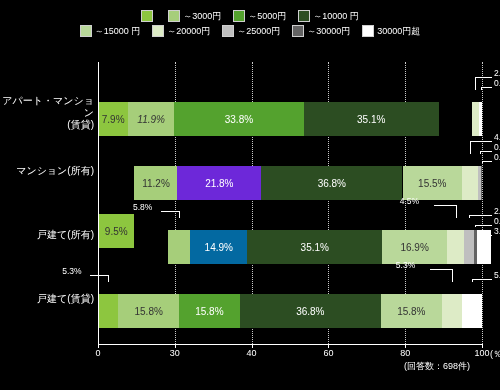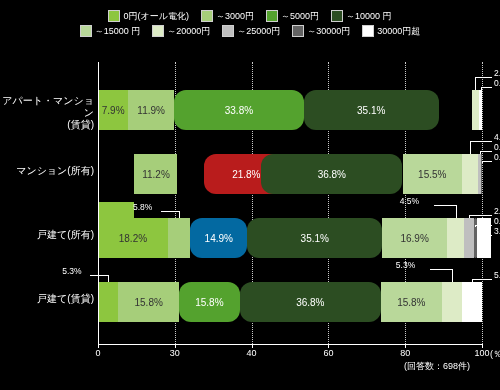--- a/index.html
+++ b/index.html
@@ -42,45 +42,44 @@
   .xtick{
     position:absolute;top:348px;font-size:9px;color:#ffffff;
     transform:translateX(-50%);white-space:nowrap;
   }
   .xunit{position:absolute;top:348px;font-size:9px;color:#fff;white-space:nowrap;}
   .nbase{position:absolute;top:360px;left:404px;font-size:9px;color:#fff;white-space:nowrap;}
 
   
   .barrow{position:absolute;left:0;height:34px;}
   .seg{
-    position:absolute;top:0;height:40px;box-sizing:border-box;
+    position:absolute;top:12px;height:34px;box-sizing:border-box;
     display:flex;align-items:center;justify-content:center;
     font-size:10px;overflow:hidden;white-space:nowrap;
   }
-  .seg.light-text{color:#ffffff;border-radius:12px;}
+  .seg.light-text{color:#ffffff;}
   .seg.dark-text{color:#333333;}
   .ylab{
     position:absolute;left:0;width:92px;text-align:right;
     font-size:10px;color:#ffffff;line-height:12px;
   }
 
   
   .callout{position:absolute;font-size:8.5px;color:#ffffff;white-space:nowrap;}
   .leader{position:absolute;background:#ffffff;}
 </style>
 </head>
 <body>
 
 <div id="root">
 
   <div class="legend">
     <div class="legend-row">
       <span class="legend-item">
         <span class="swatch" style="background:#8DC63F"></span>
-        <span class="legend-label">0円(オール電化)</span>
       </span>
       <span class="legend-item">
         <span class="swatch" style="background:#A6CE7A"></span>
         <span class="legend-label">～3000円</span>
       </span>
       <span class="legend-item">
         <span class="swatch" style="background:#54A22E"></span>
         <span class="legend-label">～5000円</span>
       </span>
       <span class="legend-item">
@@ -119,38 +118,37 @@
       <div class="gridline" style="left: 153.6px;"></div>
       <div class="tickmark" style="left: 153.6px;"></div>
       <div class="gridline" style="left: 230.4px;"></div>
       <div class="tickmark" style="left: 230.4px;"></div>
       <div class="gridline" style="left: 307.2px;"></div>
       <div class="tickmark" style="left: 307.2px;"></div>
       <div class="gridline" style="left: 384px;"></div>
       <div class="tickmark" style="left: 384px;"></div>
       <div class="barrow" style="top: 28px; width: 384px;">
         <div class="seg dark-text" style="left: 0px; width: 30.336px; background: rgb(141, 198, 63);">7.9%</div>
-        <div class="seg dark-text" style="left: 30.336px; width: 45.696px; background: rgb(166, 206, 122);">11.9%</div>
+        <div class="seg dark-text" style="left: 30.336px; width: 45.696px; background: rgb(166, 206, 122); font-style: italic;">11.9%</div>
         <div class="seg light-text" style="left: 76.032px; width: 129.792px; background: rgb(84, 162, 46);">33.8%</div>
         <div class="seg light-text" style="left: 205.824px; width: 134.784px; background: rgb(44, 77, 34);">35.1%</div>
         <div class="seg dark-text" style="left: 373.632px; width: 7.68px; background: rgb(221, 235, 198);"></div>
         <div class="seg dark-text" style="left: 381.312px; width: 2.688px; background: rgb(255, 255, 255);"></div>
       </div>
       <div class="barrow" style="top: 92px; width: 384px;">
         <div class="seg dark-text" style="left: 0px; width: 36.48px; background: rgb(141, 198, 63); margin-top: 48px;">9.5%</div>
         <div class="seg dark-text" style="left: 36.48px; width: 43.008px; background: rgb(166, 206, 122);">11.2%</div>
-        <div class="seg light-text" style="left: 79.488px; width: 83.712px; background: #b91c1c; margin-left: 27px;">21.8%</div>
+        <div class="seg light-text" style="left: 79.488px; width: 83.712px; background: #6d28d9;">21.8%</div>
         <div class="seg light-text" style="left: 163.2px; width: 141.312px; background: rgb(44, 77, 34);">36.8%</div>
         <div class="seg dark-text" style="left: 304.512px; width: 59.52px; background: rgb(185, 216, 154);">15.5%</div>
         <div class="seg dark-text" style="left: 364.032px; width: 15.744px; background: rgb(221, 235, 198);"></div>
         <div class="seg dark-text" style="left: 379.776px; width: 3.456px; background: rgb(191, 191, 191);"></div>
         <div class="seg light-text" style="left: 383.232px; width: 1.152px; background: rgb(99, 99, 99);"></div>
       </div>
       <div class="barrow" style="top: 156px; width: 384px;">
-        <div class="seg dark-text" style="left: 0px; width: 69.888px; background: rgb(141, 198, 63);">18.2%</div>
         <div class="seg dark-text" style="left: 69.888px; width: 22.272px; background: rgb(166, 206, 122);"></div>
         <div class="seg light-text" style="left: 92.16px; width: 57.216px; background: #0369a1;">14.9%</div>
         <div class="seg light-text" style="left: 149.376px; width: 134.784px; background: rgb(44, 77, 34);">35.1%</div>
         <div class="seg dark-text" style="left: 284.16px; width: 64.896px; background: rgb(185, 216, 154);">16.9%</div>
         <div class="seg dark-text" style="left: 349.056px; width: 17.28px; background: rgb(221, 235, 198);"></div>
         <div class="seg dark-text" style="left: 366.336px; width: 9.984px; background: rgb(191, 191, 191);"></div>
         <div class="seg light-text" style="left: 376.32px; width: 2.304px; background: rgb(99, 99, 99);"></div>
         <div class="seg dark-text" style="left: 378.624px; width: 14.592px; background: rgb(255, 255, 255);"></div>
       </div>
       <div class="barrow" style="top: 220px; width: 384px;">

